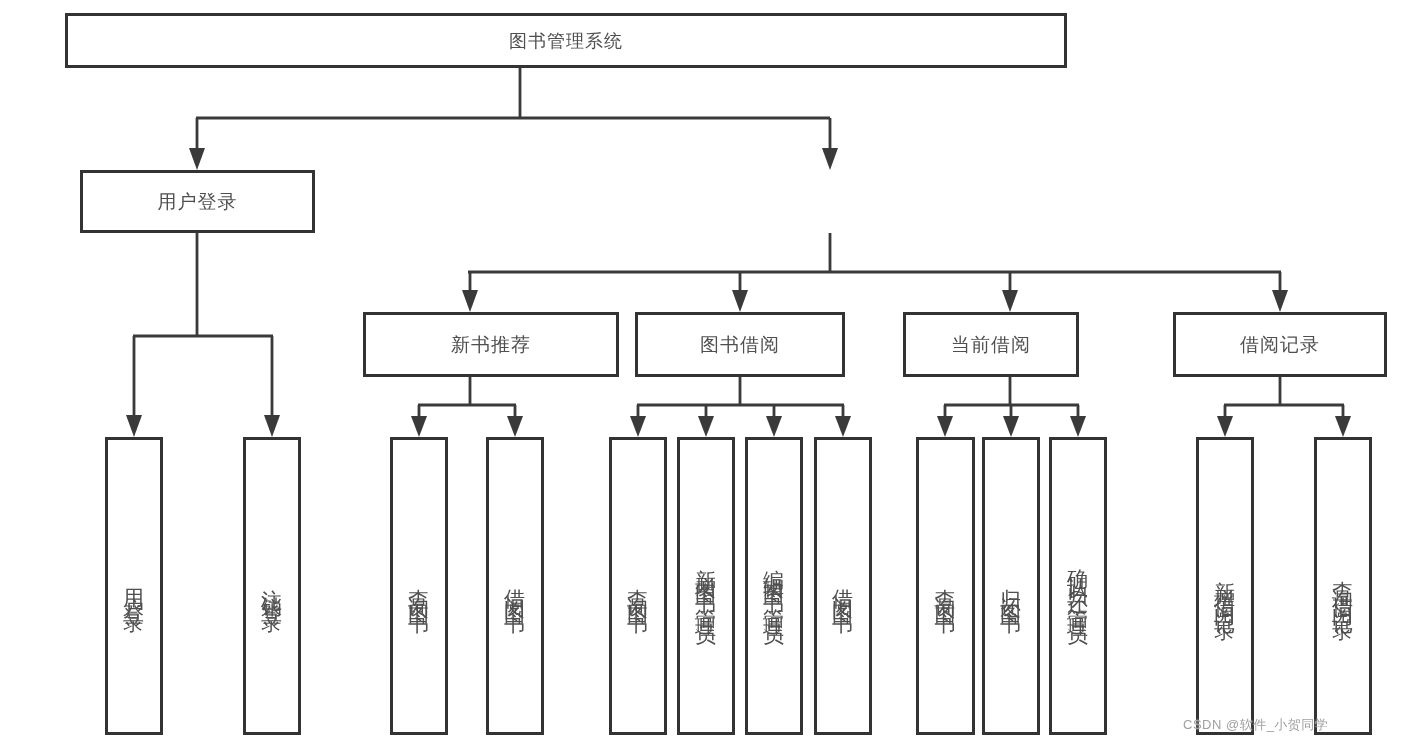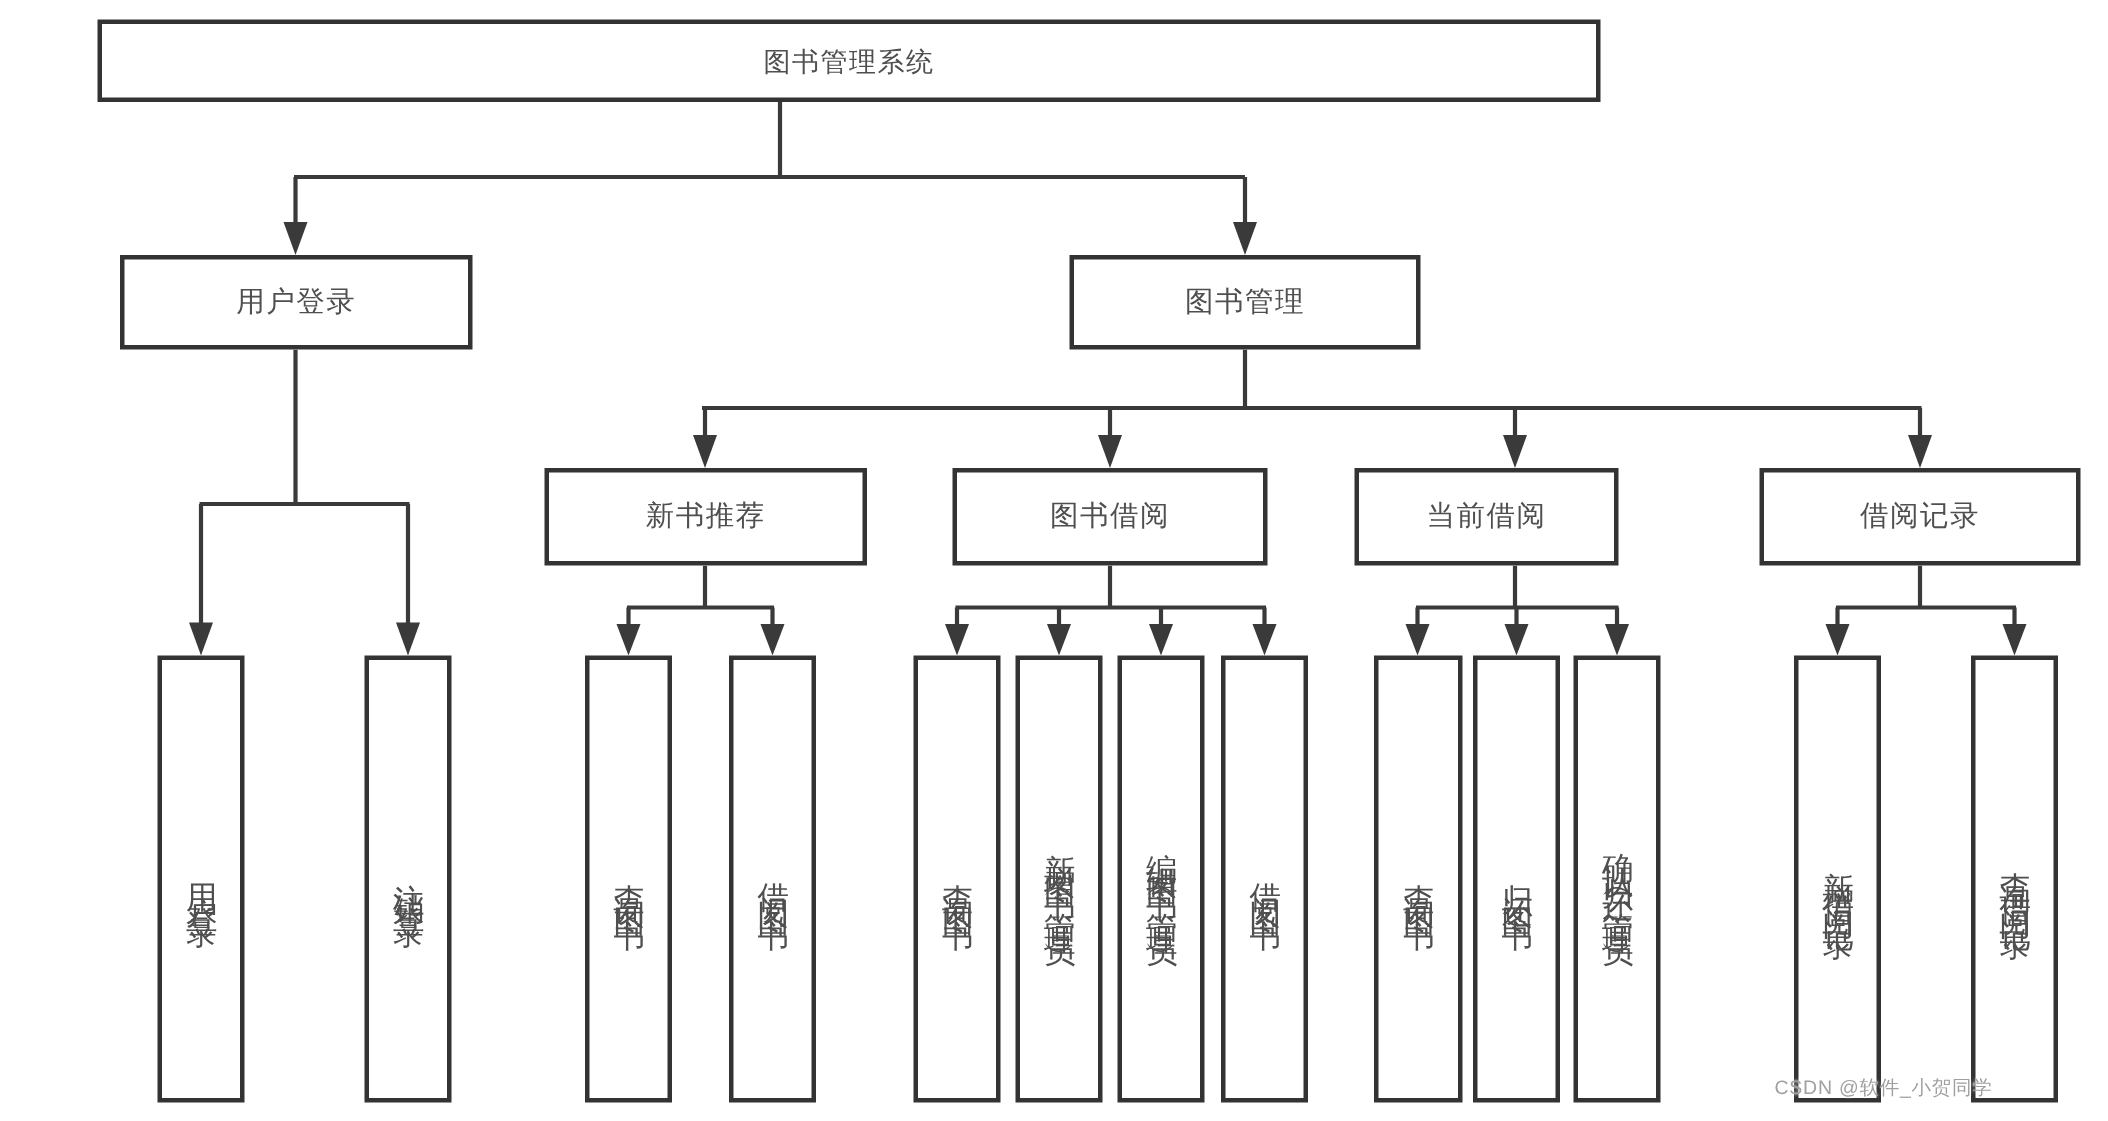--- a/index.html
+++ b/index.html
@@ -107,23 +107,22 @@
 
     <path d="M1280 377 V405 M1224 405 H1344 M1225 405 V417 M1343 405 V417"></path>
     <polygon points="1217,416 1233,416 1225,437"></polygon>
     <polygon points="1335,416 1351,416 1343,437"></polygon>
   </svg>
 
   <div class="node h title" style="left:21px; top:13px; width:1002px; height:55px;margin-left:44px;">图书管理系统</div>
 
   <div class="node h" style="left:80px; top:170px; width:235px; height:63px;">用户登录</div>
 
-  <div class="node h" style="left:713px; top:170px; width:234px; height:63px;">图书管理</div>
 
-  <div class="node h" style="left:363px; top:312px; width:215px; height:65px;font-family:Liberation Serif, serif;">新书推荐</div>
+  <div class="node h" style="left:363px; top:312px; width:256px; height:65px;font-family:Liberation Serif, serif;">新书推荐</div>
 
   <div class="node h" style="left:635px; top:312px; width:210px; height:65px;">图书借阅</div>
 
   <div class="node h" style="left:903px; top:312px; width:176px; height:65px;">当前借阅</div>
 
   <div class="node h" style="left:1173px; top:312px; width:214px; height:65px;">借阅记录</div>
 
   <div class="node v" style="left:105px; top:437px; width:58px; height:298px;">用户登录</div>
 
   <div class="node v" style="left:243px; top:437px; width:58px; height:298px;">注销登录</div>

